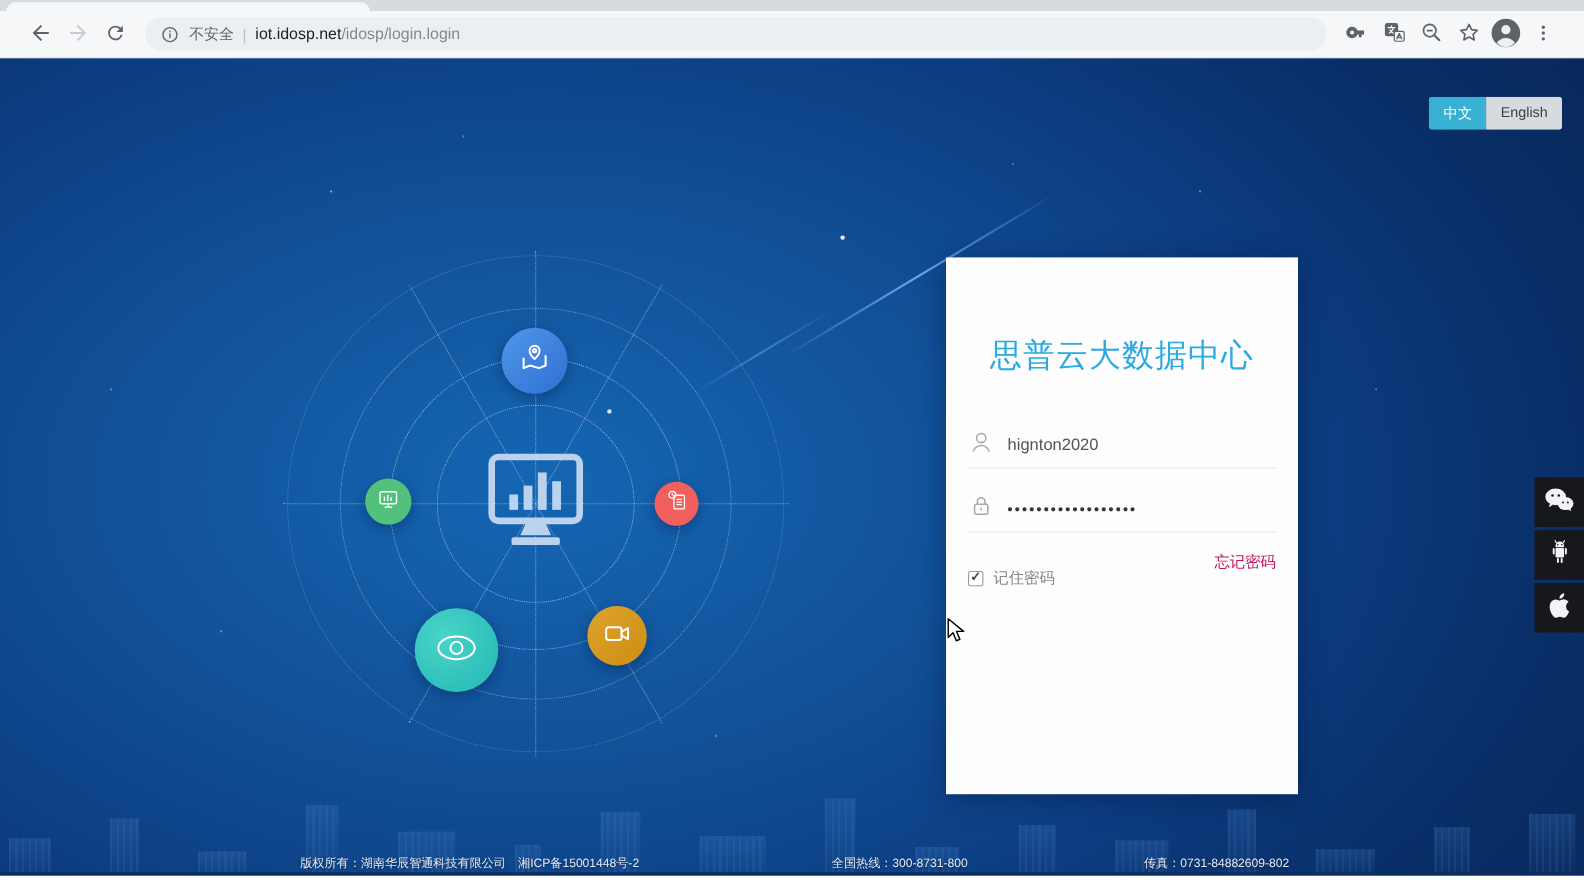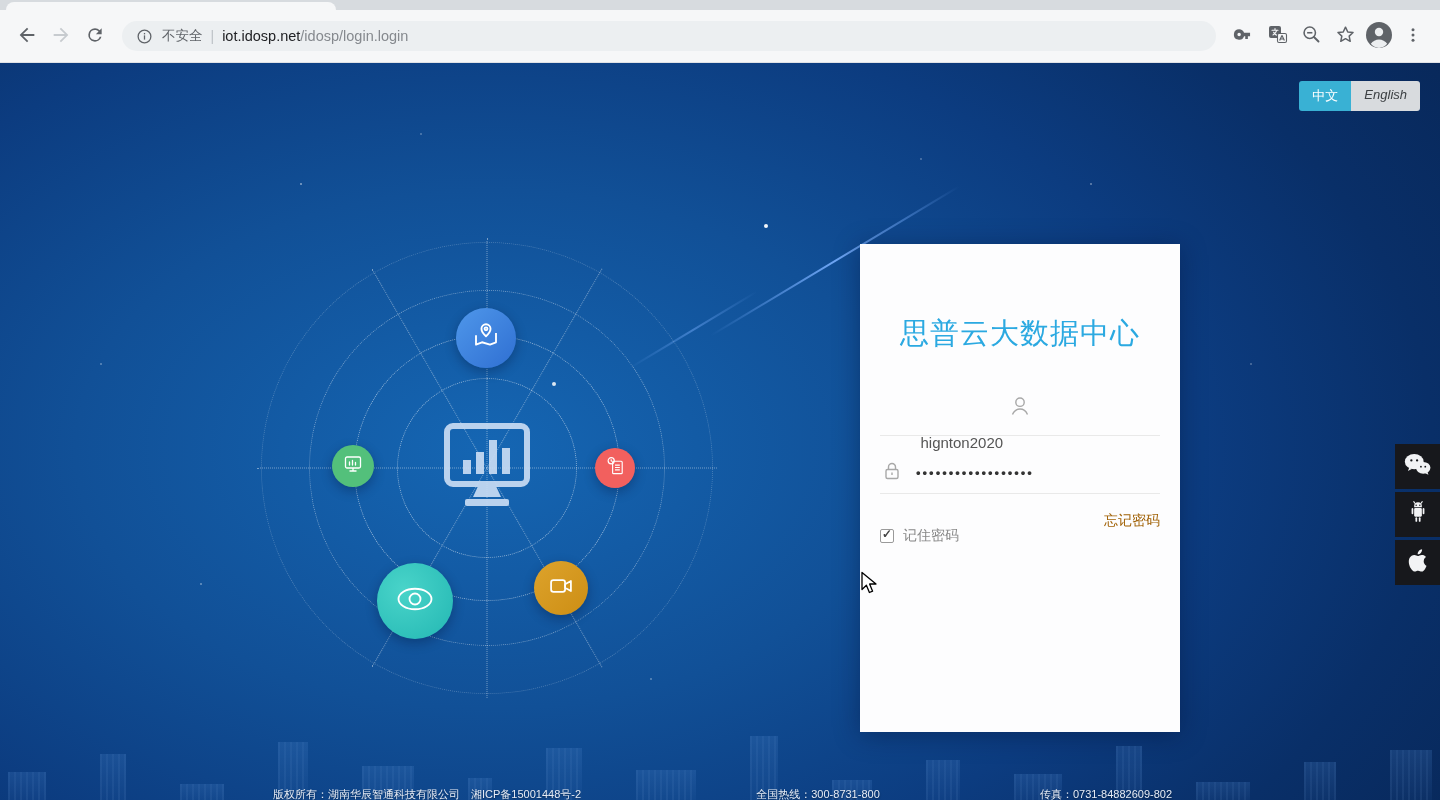--- a/index.html
+++ b/index.html
@@ -3,21 +3,21 @@
 <meta charset="utf-8">
 <style>
   * { box-sizing: border-box; margin: 0; padding: 0; }
   html,body { width:1440px; height:800px; }
   body { font-family:"Liberation Sans","DejaVu Sans",sans-serif; }
   .stage { position:relative; width:1440px; height:800px; overflow:hidden; background:#fff; }
 
   
   .tabstrip { height:10px; background:#d7dbdf; position:relative; }
   .active-tab { position:absolute; left:6px; top:2px; width:330px; height:8px; background:#f6f7f8; border-radius:8px 8px 0 0; }
-  .toolbar { height:53px; background:#f6f7f8; display:flex; align-items:center; padding:0 10px; border-bottom:1px solid #e0e2e6; }
+  .toolbar { height:43px; background:#f6f7f8; display:flex; align-items:center; padding:0 20px; border-bottom:1px solid #e0e2e6; }
   .navbtn { width:34px; height:34px; border:none; background:transparent; border-radius:50%; display:flex; align-items:center; justify-content:center; padding:0; flex:0 0 auto; }
   .omnibox { flex:1 1 auto; min-width:0; height:30px; background:#eceff1; border-radius:15px; display:flex; align-items:center; padding:0 14px; margin:0 10px; }
   .omnibox .info { display:flex; align-items:center; margin-right:9px; }
   .notsecure { color:#5f6368; font-size:13.5px; margin-right:8px; }
   .sep { color:#bdc1c6; font-size:14px; margin-right:8px; }
   .url { font-size:14.5px; white-space:nowrap; overflow:hidden; }
   .url .host { color:#202124; }
   .url .path { color:#85898e; }
 
   
@@ -29,23 +29,23 @@
       300px 120px 0 0 rgba(255,255,255,.5), 1090px 120px 0 0 rgba(255,255,255,.4),
       200px 520px 0 0 rgba(255,255,255,.4), 650px 615px 0 0 rgba(255,255,255,.35),
       1250px 300px 0 0 rgba(255,255,255,.3), 100px 300px 0 0 rgba(255,255,255,.35),
       920px 95px 0 0 rgba(255,255,255,.3), 420px 70px 0 0 rgba(255,255,255,.3); }
   .streak { position:absolute; height:2px; border-radius:1px;
     background:linear-gradient(90deg, rgba(80,140,230,0), rgba(120,175,255,.9), rgba(80,140,230,0)); }
   .streak.s1 { left:690px; top:197px; width:290px; transform:rotate(-31deg); }
   .streak.s2 { left:618px; top:266px; width:150px; transform:rotate(-31deg); opacity:.5; }
 
   
-  .lang { position:absolute; top:18px; right:20px; display:flex; border-radius:3px; overflow:hidden; font-size:13px; }
+  .lang { position:absolute; top:35px; right:20px; display:flex; border-radius:3px; overflow:hidden; font-size:13px; }
   .lang-zh { background:#39b1d4; color:#fff; padding:6px 13px; cursor:pointer; }
-  .lang-en { background:#d8dbde; color:#3c4043; padding:6px 13px; cursor:pointer;font-style:italic; }
+  .lang-en { background:#d8dbde; color:#3c4043; padding:6px 13px; cursor:pointer; }
 
   
   .hub { position:absolute; left:487px; top:405px; width:0; height:0; }
   .ring { position:absolute; border:1px dotted rgba(255,255,255,.5); border-radius:50%; transform:translate(-50%,-50%); }
   .ring.r1 { width:180px; height:180px; }
   .ring.r2 { width:266px; height:266px; }
   .ring.r3 { width:356px; height:356px; opacity:.8; }
   .ring.r4 { width:452px; height:452px; opacity:.45; }
   .spoke { position:absolute; width:460px; height:0; border-top:1px dotted rgba(255,255,255,.42); }
   .spoke.a0  { transform:translate(-50%,-50%) rotate(0deg); }
@@ -59,29 +59,29 @@
   .sat.mon { left:-134px; top:-2px;  width:42px; height:42px; background:#53c07b; }
   .sat.doc { left:128px; top:0;      width:40px; height:40px; background:#f2605e; }
   .sat.eye { left:-72px; top:133px;  width:76px; height:76px; background:radial-gradient(circle at 35% 35%,#49d4c9,#23b7b3); }
   .sat.cam { left:74px;  top:120px;  width:54px; height:54px; background:linear-gradient(135deg,#dda32c,#cd8e14); }
 
   
   .card { position:absolute; left:860px; top:181px; width:320px; height:488px; background:#fdfdfe;
     box-shadow:0 3px 24px rgba(2,15,50,.4); }
   .card-title { position:absolute; top:70px; left:0; right:0; text-align:center; font-size:29px; color:#2ba9e1; letter-spacing:1px; }
   .frow { position:absolute; left:20px; right:20px; display:flex; align-items:center; gap:12px; border-bottom:1px solid #e9e9e9; }
-  .frow.user { top:150px; height:42px;flex-direction:column; }
+  .frow.user { top:150px; height:42px; }
   .frow.pass { top:208px; height:42px; }
   .frow input { border:none; outline:none; background:transparent; flex:1; font-family:inherit; font-size:15px; color:#555; }
   .frow.pass input { font-size:13px; font-weight:bold; letter-spacing:2px; color:#333; }
   .opts { position:absolute; left:20px; right:20px; top:266px; height:22px; display:flex; align-items:center; justify-content:space-between; }
   .remember { display:flex; align-items:center; gap:9px; font-size:14px; color:#888;margin-top:30px; }
   .remember input { appearance:none; -webkit-appearance:none; width:14px; height:14px; border:1px solid #9a9a9a; border-radius:2px; background:#fff; position:relative; margin:0; }
   .remember input:checked::after { content:"✓"; position:absolute; left:1px; top:-3px; font-size:12px; font-weight:bold; color:#444; }
-  .forgot { font-size:14px; color:#a16207; text-decoration:none; }
+  .forgot { font-size:14px; color:#be185d; text-decoration:none; }
   .login-btn { position:absolute; left:20px; right:20px; top:310px; height:38px; background:#1899e2; border:none;
     border-radius:4px; color:#fff; font-size:16px; letter-spacing:8px; text-indent:8px; cursor:pointer; font-family:inherit; }
 
   
   .apps { position:absolute; right:0; top:381px; display:flex; flex-direction:column; gap:3px; }
   .app { width:45px; height:45px; background:#17181c; display:flex; align-items:center; justify-content:center; cursor:pointer; }
 
   
   .skyline { position:absolute; left:0; right:0; bottom:0; height:78px; display:flex; align-items:flex-end; justify-content:space-between; padding:0 8px; opacity:.5; }
   .bldg { background-image:linear-gradient(rgba(72,127,197,.5), rgba(45,95,165,.15)),

